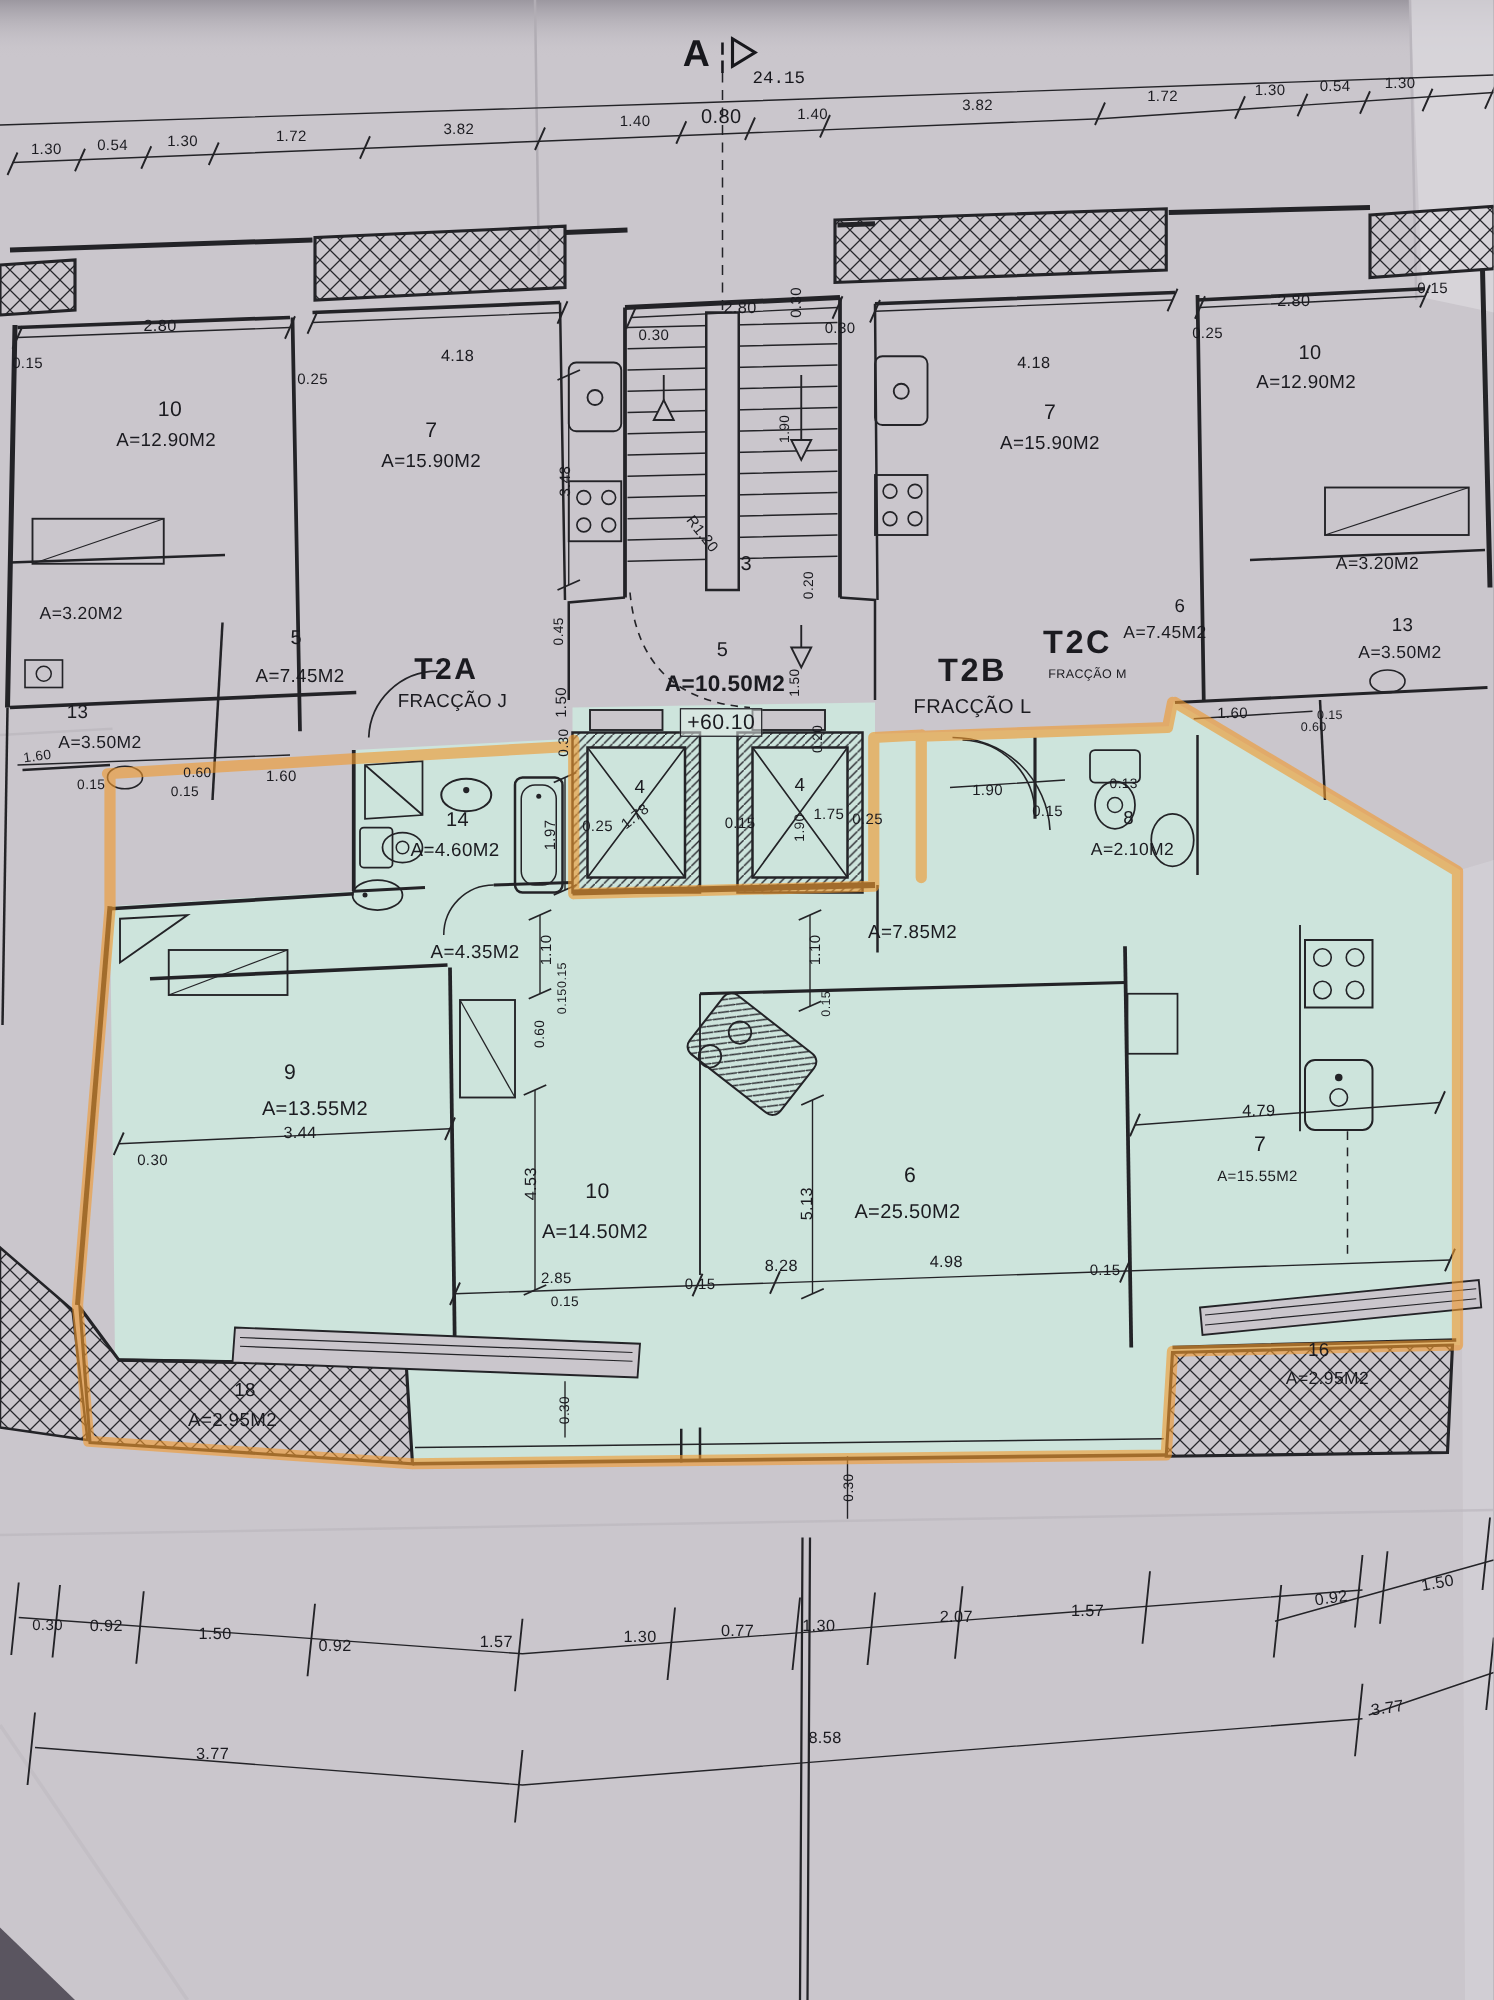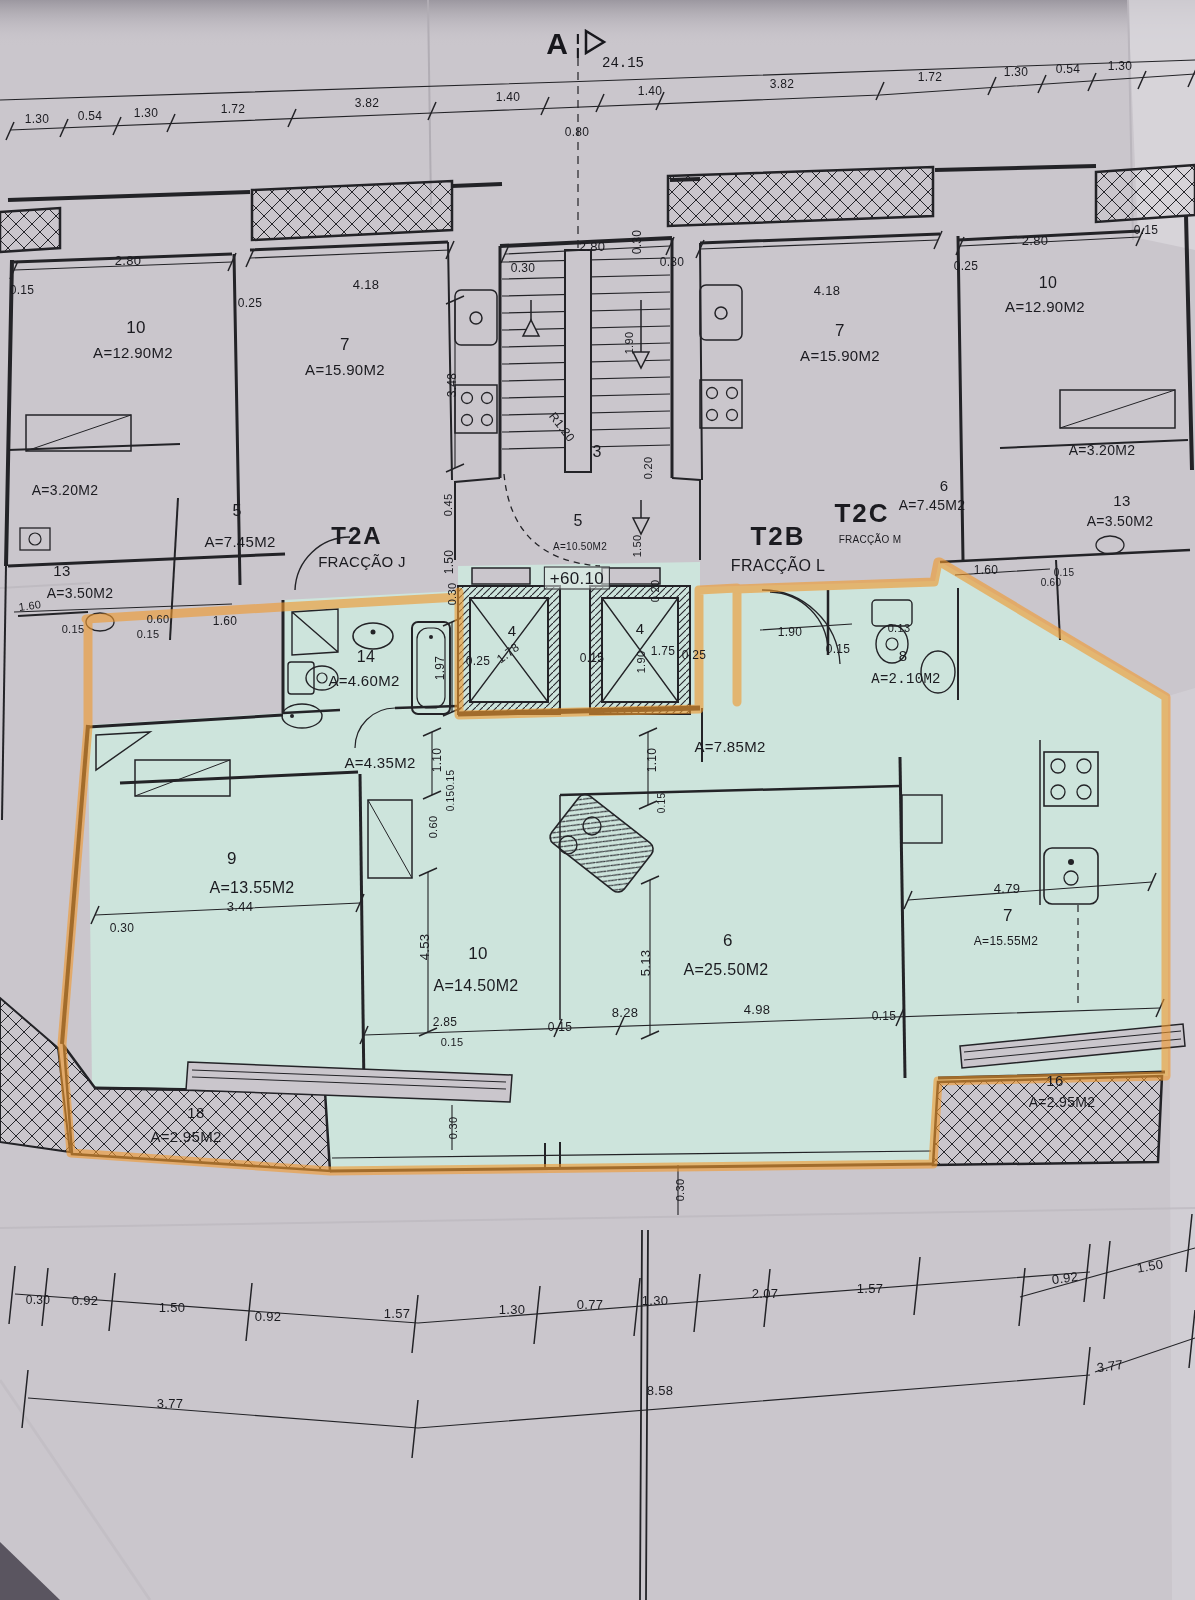--- a/index.html
+++ b/index.html
@@ -219,21 +219,21 @@
 <div class="hdr" style="left:578px;top:44px;font-size:26px;">¦</div>
 <div class="hdr" style="left:623px;top:63px;font-size:14px;font-family:Liberation Mono, monospace;">24.15</div>
 
 <div id="labels">
       <div class="lbl" style="left: 37px; top: 119px; font-size: 12px; transform: translate(-50%, -50%);">1.30</div>
       <div class="lbl" style="left: 90px; top: 116px; font-size: 12px; transform: translate(-50%, -50%);">0.54</div>
       <div class="lbl" style="left: 146px; top: 113px; font-size: 12px; transform: translate(-50%, -50%);">1.30</div>
       <div class="lbl" style="left: 233px; top: 109px; font-size: 12px; transform: translate(-50%, -50%);">1.72</div>
       <div class="lbl" style="left: 367px; top: 103px; font-size: 12px; transform: translate(-50%, -50%);">3.82</div>
       <div class="lbl" style="left: 508px; top: 97px; font-size: 12px; transform: translate(-50%, -50%);">1.40</div>
-      <div class="lbl" style="left: 577px; top: 94px; font-size: 12px; transform: translate(-50%, -50%); margin-top: 38px;">0.80</div>
+      <div class="lbl" style="left: 577px; top: 94px; font-size: 16px; transform: translate(-50%, -50%);">0.80</div>
       <div class="lbl" style="left: 650px; top: 91px; font-size: 12px; transform: translate(-50%, -50%);">1.40</div>
       <div class="lbl" style="left: 782px; top: 84px; font-size: 12px; transform: translate(-50%, -50%);">3.82</div>
       <div class="lbl" style="left: 930px; top: 77px; font-size: 12px; transform: translate(-50%, -50%);">1.72</div>
       <div class="lbl" style="left: 1016px; top: 72px; font-size: 12px; transform: translate(-50%, -50%);">1.30</div>
       <div class="lbl" style="left: 1068px; top: 69px; font-size: 12px; transform: translate(-50%, -50%);">0.54</div>
       <div class="lbl" style="left: 1120px; top: 66px; font-size: 12px; transform: translate(-50%, -50%);">1.30</div>
       <div class="lbl" style="left: 22px; top: 290px; font-size: 12px; transform: translate(-50%, -50%);">0.15</div>
       <div class="lbl" style="left: 128px; top: 260px; font-size: 13px; transform: translate(-50%, -50%);">2.80</div>
       <div class="lbl" style="left: 136px; top: 327px; font-size: 17px; transform: translate(-50%, -50%);">10</div>
       <div class="lbl" style="left: 133px; top: 352px; font-size: 15px; transform: translate(-50%, -50%);">A=12.90M2</div>
@@ -258,21 +258,21 @@
       <div class="lbl" style="left: 449px; top: 562px; font-size: 12px; transform: translate(-50%, -50%) rotate(-90deg);">1.50</div>
       <div class="lbl" style="left: 452px; top: 594px; font-size: 11px; transform: translate(-50%, -50%) rotate(-90deg);">0.30</div>
       <div class="lbl" style="left: 592px; top: 246px; font-size: 13px; transform: translate(-50%, -50%);">2.80</div>
       <div class="lbl" style="left: 523px; top: 268px; font-size: 12px; transform: translate(-50%, -50%);">0.30</div>
       <div class="lbl" style="left: 637px; top: 242px; font-size: 12px; transform: translate(-50%, -50%) rotate(-90deg);">0.30</div>
       <div class="lbl" style="left: 672px; top: 262px; font-size: 12px; transform: translate(-50%, -50%);">0.30</div>
       <div class="lbl" style="left: 629px; top: 343px; font-size: 11px; transform: translate(-50%, -50%) rotate(-90deg);">1.90</div>
       <div class="lbl" style="left: 562px; top: 427px; font-size: 12px; transform: translate(-50%, -50%) rotate(52deg);">R1.20</div>
       <div class="lbl" style="left: 597px; top: 452px; font-size: 16px; transform: translate(-50%, -50%);">3</div>
       <div class="lbl" style="left: 578px; top: 521px; font-size: 16px; transform: translate(-50%, -50%);">5</div>
-      <div class="lbl" style="left: 580px; top: 547px; font-size: 10px; transform: translate(-50%, -50%);">A=10.50M2</div>
+      <div class="lbl" style="left: 580px; top: 547px; font-size: 18px; transform: translate(-50%, -50%); font-weight: bold;">A=10.50M2</div>
       <div class="lbl box" style="left: 577px; top: 578px; font-size: 17px; transform: translate(-50%, -50%);">+60.10</div>
       <div class="lbl" style="left: 637px; top: 546px; font-size: 11px; transform: translate(-50%, -50%) rotate(-90deg);">1.50</div>
       <div class="lbl" style="left: 655px; top: 591px; font-size: 11px; transform: translate(-50%, -50%) rotate(-90deg);">0.20</div>
       <div class="lbl" style="left: 648px; top: 468px; font-size: 11px; transform: translate(-50%, -50%) rotate(-90deg);">0.20</div>
       <div class="lbl" style="left: 512px; top: 630px; font-size: 15px; transform: translate(-50%, -50%);">4</div>
       <div class="lbl" style="left: 508px; top: 653px; font-size: 12px; transform: translate(-50%, -50%) rotate(-38deg);">1.78</div>
       <div class="lbl" style="left: 640px; top: 628px; font-size: 15px; transform: translate(-50%, -50%);">4</div>
       <div class="lbl" style="left: 663px; top: 651px; font-size: 12px; transform: translate(-50%, -50%);">1.75</div>
       <div class="lbl" style="left: 478px; top: 661px; font-size: 12px; transform: translate(-50%, -50%);">0.25</div>
       <div class="lbl" style="left: 592px; top: 658px; font-size: 12px; transform: translate(-50%, -50%);">0.15</div>
@@ -281,21 +281,21 @@
       <div class="lbl b" style="left: 778px; top: 536px; font-size: 26px; transform: translate(-50%, -50%);">T2B</div>
       <div class="lbl" style="left: 778px; top: 566px; font-size: 16px; transform: translate(-50%, -50%);">FRACÇÃO L</div>
       <div class="lbl b" style="left: 862px; top: 513px; font-size: 26px; transform: translate(-50%, -50%);">T2C</div>
       <div class="lbl" style="left: 870px; top: 540px; font-size: 10px; transform: translate(-50%, -50%);">FRACÇÃO M</div>
       <div class="lbl" style="left: 944px; top: 485px; font-size: 15px; transform: translate(-50%, -50%);">6</div>
       <div class="lbl" style="left: 932px; top: 505px; font-size: 14px; transform: translate(-50%, -50%);">A=7.45M2</div>
       <div class="lbl" style="left: 790px; top: 632px; font-size: 12px; transform: translate(-50%, -50%);">1.90</div>
       <div class="lbl" style="left: 838px; top: 649px; font-size: 12px; transform: translate(-50%, -50%);">0.15</div>
       <div class="lbl" style="left: 899px; top: 628px; font-size: 11px; transform: translate(-50%, -50%);">0.13</div>
       <div class="lbl" style="left: 903px; top: 655px; font-size: 15px; transform: translate(-50%, -50%);">8</div>
-      <div class="lbl" style="left: 906px; top: 679px; font-size: 14px; transform: translate(-50%, -50%); font-family: Liberation Mono, monospace;">A=2.10M2</div>
+      <div class="lbl" style="left: 906px; top: 679px; font-size: 14px; transform: translate(-50%, -50%);">A=2.10M2</div>
       <div class="lbl" style="left: 986px; top: 570px; font-size: 12px; transform: translate(-50%, -50%);">1.60</div>
       <div class="lbl" style="left: 1064px; top: 573px; font-size: 10px; transform: translate(-50%, -50%);">0.15</div>
       <div class="lbl" style="left: 1051px; top: 583px; font-size: 10px; transform: translate(-50%, -50%);">0.60</div>
       <div class="lbl" style="left: 1035px; top: 240px; font-size: 13px; transform: translate(-50%, -50%);">2.80</div>
       <div class="lbl" style="left: 1146px; top: 230px; font-size: 12px; transform: translate(-50%, -50%);">0.15</div>
       <div class="lbl" style="left: 1048px; top: 283px; font-size: 16px; transform: translate(-50%, -50%);">10</div>
       <div class="lbl" style="left: 1045px; top: 306px; font-size: 15px; transform: translate(-50%, -50%);">A=12.90M2</div>
       <div class="lbl" style="left: 966px; top: 266px; font-size: 12px; transform: translate(-50%, -50%);">0.25</div>
       <div class="lbl" style="left: 827px; top: 290px; font-size: 13px; transform: translate(-50%, -50%);">4.18</div>
       <div class="lbl" style="left: 840px; top: 330px; font-size: 17px; transform: translate(-50%, -50%);">7</div>

